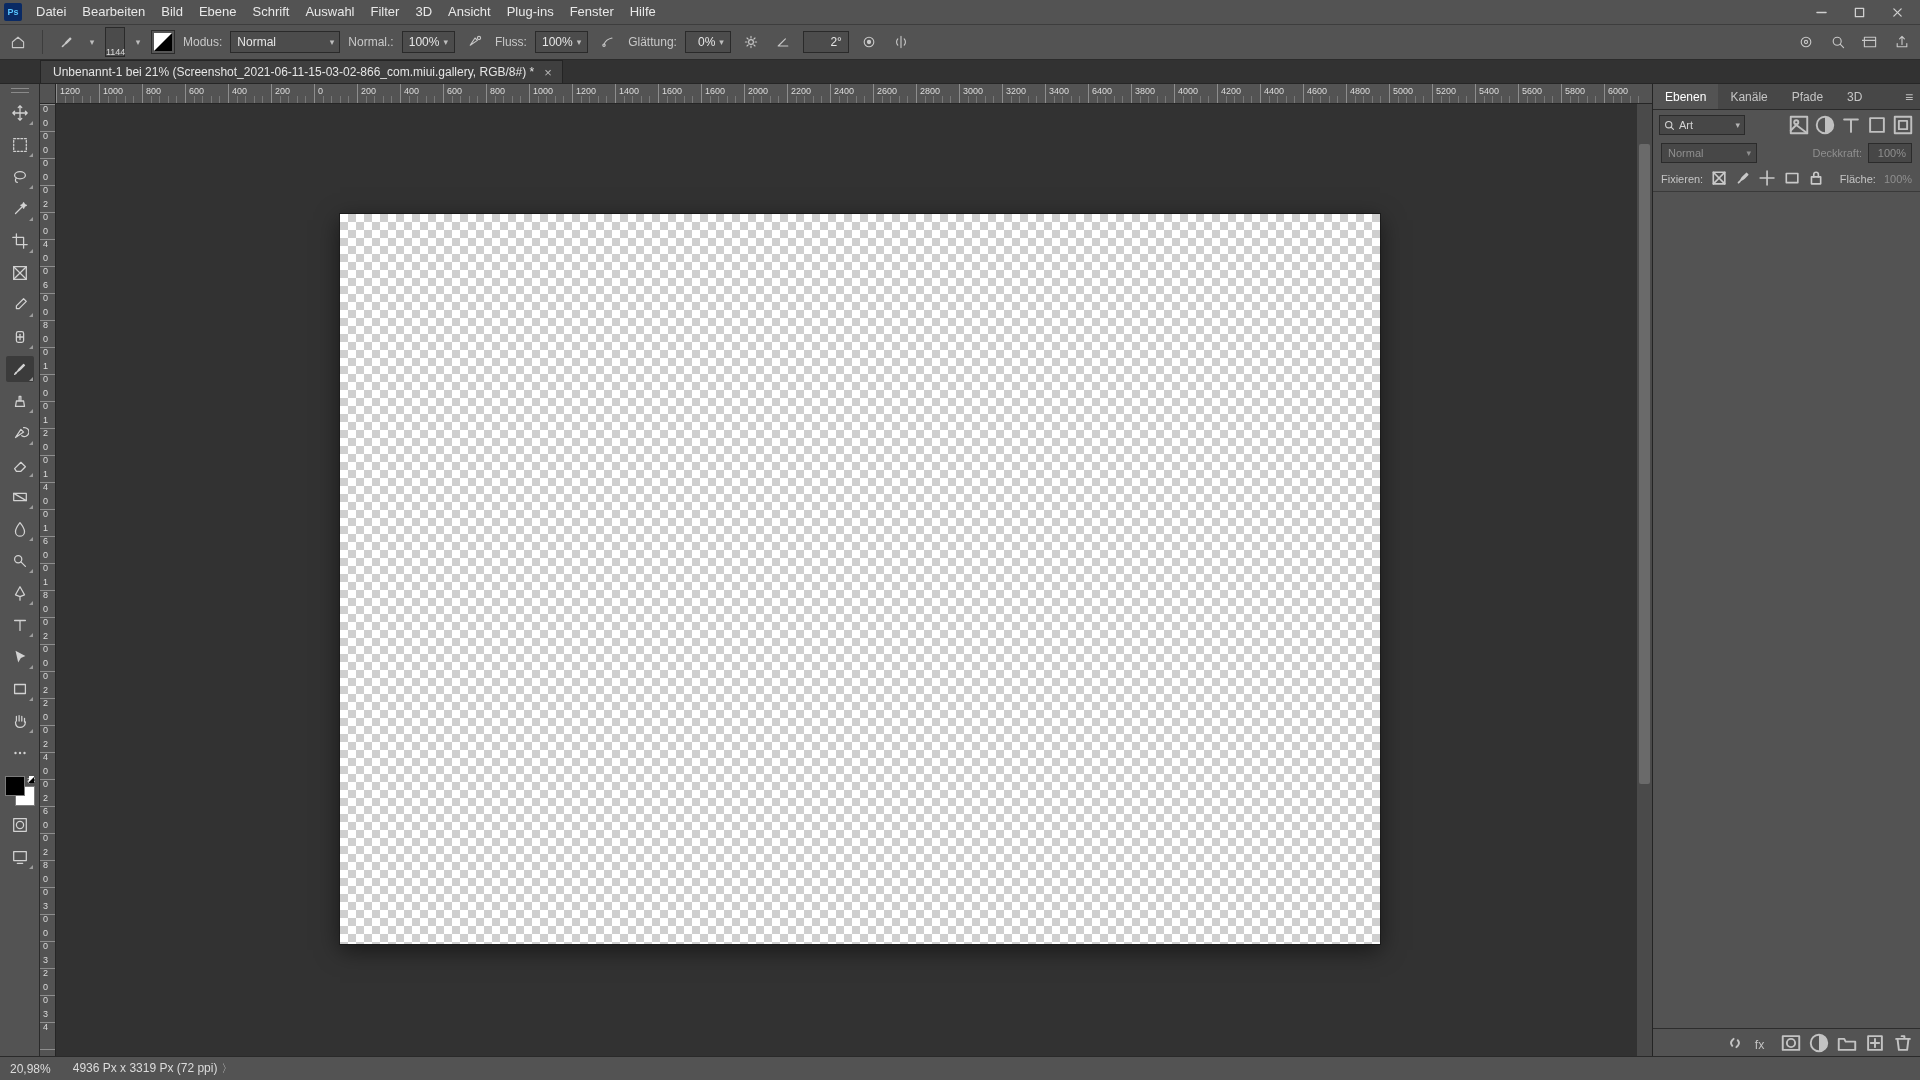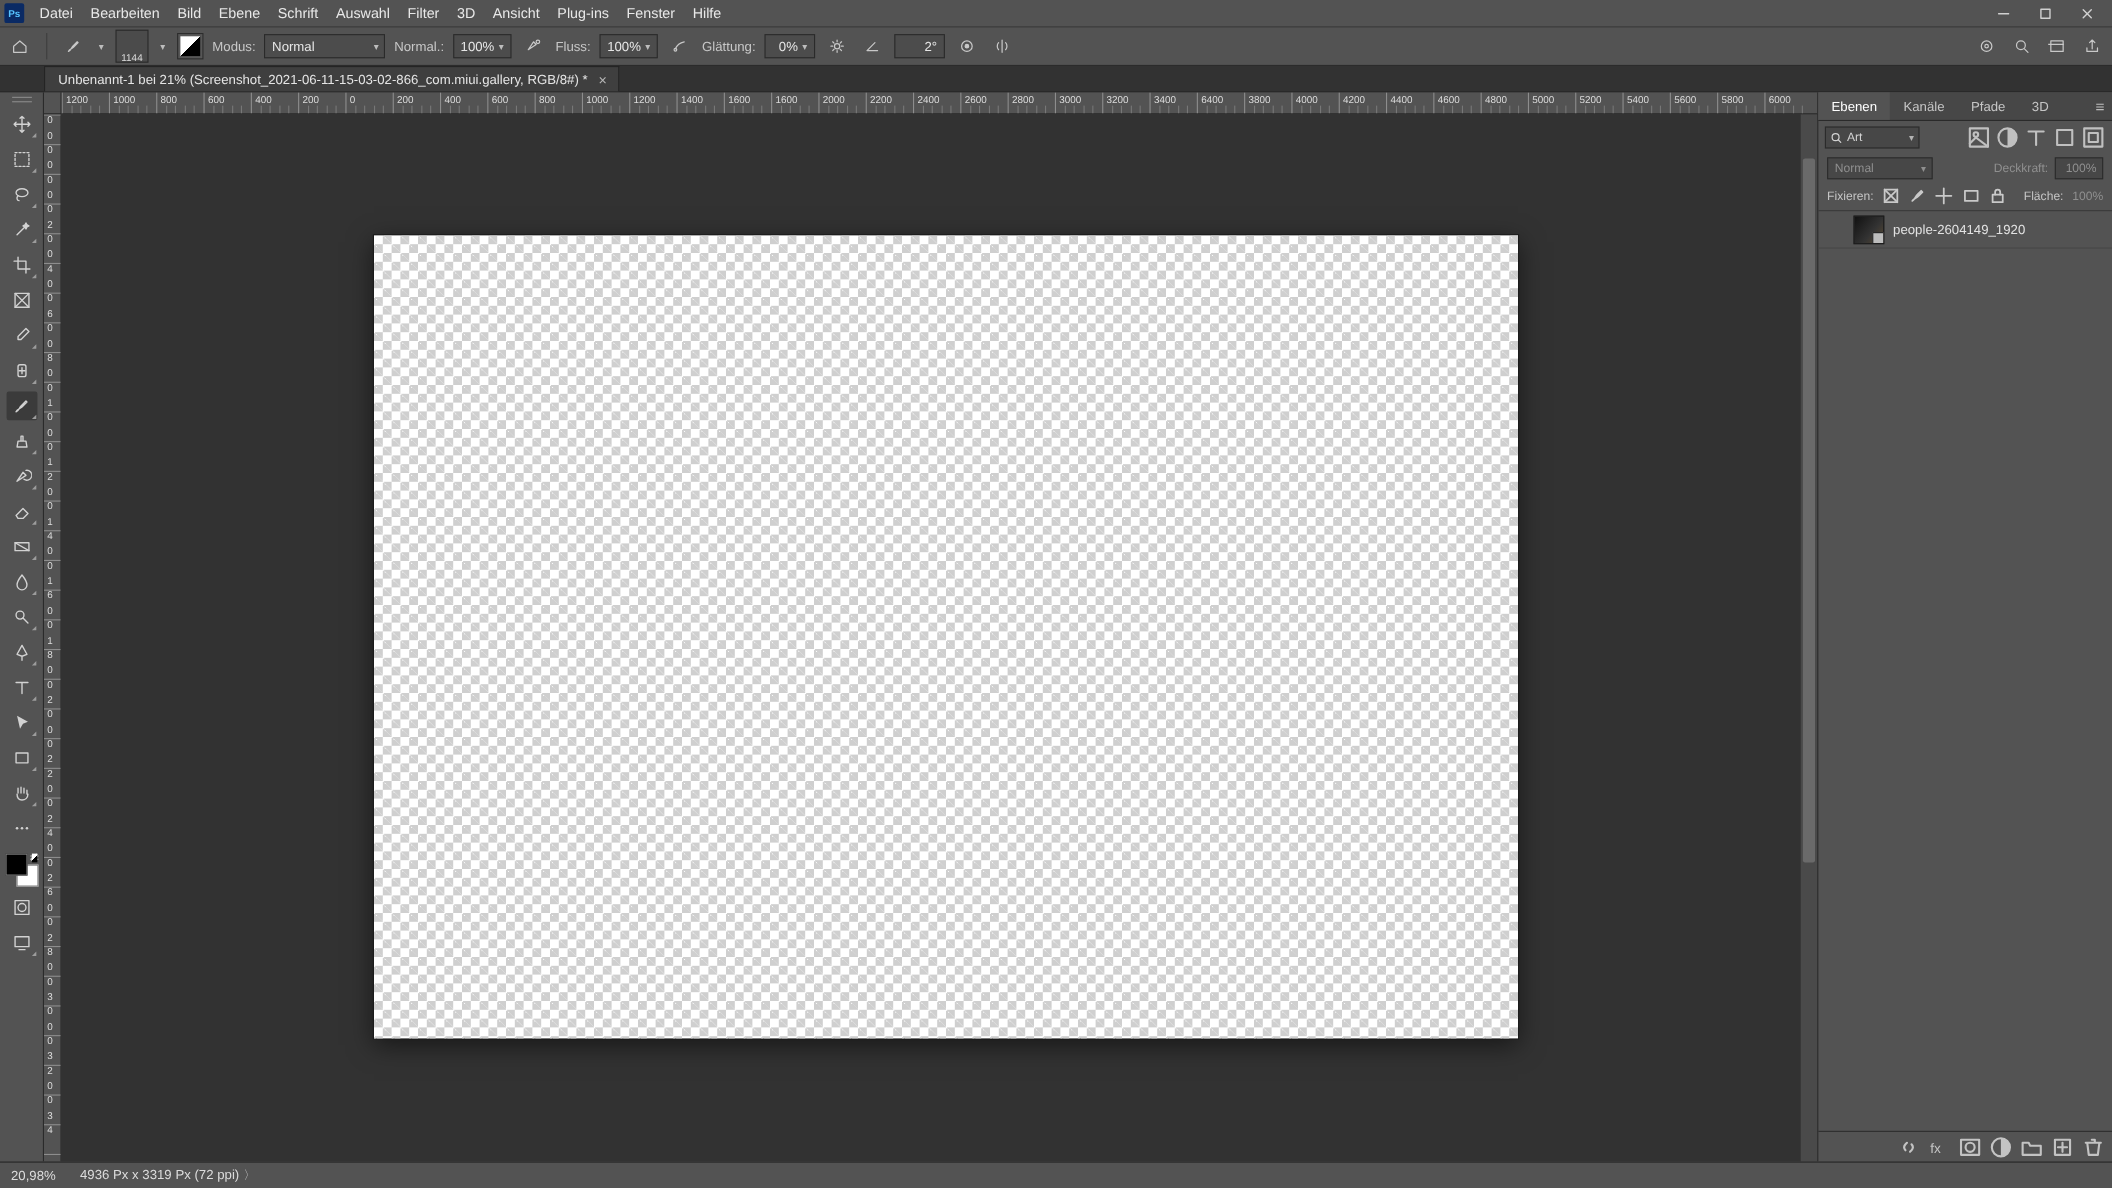--- a/index.html
+++ b/index.html
@@ -10,21 +10,21 @@
 .menubar .logo { width:18px; height:18px; background:#0a2a64; border-radius:2px; margin-right:6px; display:flex; align-items:center; justify-content:center; color:#57c4ff; font-size:9px; font-weight:bold; }
 .menubar .item { padding:0 8px; font-size:13px; line-height:24px; cursor:default; color:#e8e8e8; }
 .menubar .spacer { flex:1; }
 .winbtn { width:38px; height:24px; display:flex; align-items:center; justify-content:center; color:#d0d0d0; }
 .winbtn svg { width:11px; height:11px; }
 
 
 .optbar { height:36px; background:#535353; border-top:1px solid #3d3d3d; border-bottom:1px solid #2b2b2b; display:flex; align-items:center; padding:0 6px; gap:8px; color:#cfcfcf; font-size:12px; }
 .optbar .home { width:24px; height:24px; display:flex; align-items:center; justify-content:center; }
 .optbar .sep { width:1px; height:24px; background:#3d3d3d; margin:0 4px; }
-.brushprev { width:30px; height:30px; border:1px solid #2a2a2a; background:#4b4b4b; display:flex; flex-direction:column; align-items:center; justify-content:center; position:relative;gap:19px; }
+.brushprev { width:20px; height:30px; border:1px solid #2a2a2a; background:#4b4b4b; display:flex; flex-direction:column; align-items:flex-start; justify-content:center; position:relative;gap:19px; }
 .brushprev .dot { width:12px; height:12px; background:#e8e8e8; border-radius:50%; }
 .brushprev .num { font-size:9px; color:#dcdcdc; margin-top:1px; }
 .dd-arrow { width:10px; height:30px; display:flex; align-items:center; justify-content:center; color:#bdbdbd; font-size:9px; }
 .swap { width:24px; height:24px; background:#565656; border:1px solid #2c2c2c; position:relative; }
 .swap::before{ content:""; position:absolute; inset:2px; background:linear-gradient(135deg,#fff 49%,#000 51%); }
 .olabel{ color:#c8c8c8; }
 .oselect{ height:22px; background:#4c4c4c; border:1px solid #2a2a2a; padding:0 18px 0 6px; display:flex; align-items:center; color:#e6e6e6; position:relative; min-width:110px; }
 .oselect::after{ content:"▾"; position:absolute; right:5px; font-size:9px; color:#bdbdbd; }
 .obox { height:22px; background:#4c4c4c; border:1px solid #2a2a2a; padding:0 6px; display:flex; align-items:center; min-width:46px; justify-content:flex-end; color:#e6e6e6; }
 .obox.dd::after{ content:"▾"; margin-left:4px; font-size:9px; color:#bdbdbd; }
@@ -866,25 +866,20 @@
           <svg viewBox="0 0 14 14">
             <rect x="3" y="6" width="8" height="6"></rect>
             <path d="M5 6V4a2 2 0 014 0v2"></path>
           </svg>
         </div>
       <div class="gap"></div>
       <span>Fläche:</span>
       <div class="val" style="color:#8f8f8f">100%</div>
     </div>
     <div class="layerlist" id="layerlist">
-        <div class="layer">
-          <div class="eye"></div>
-          <div class="thumb dark"></div>
-          <span>people-2604149_1920</span>
-        </div>
       </div>
     <div class="rfoot">
       <div class="ibtn">
           <svg viewBox="0 0 16 16">
             <path d="M6 10a3 3 0 010-4l1-1M10 6a3 3 0 010 4l-1 1"></path>
           </svg>
         </div>
       <div class="ibtn">
           <svg viewBox="0 0 16 16">
             <text x="2" y="12" font-size="9" stroke="none" fill="currentColor">fx</text>

